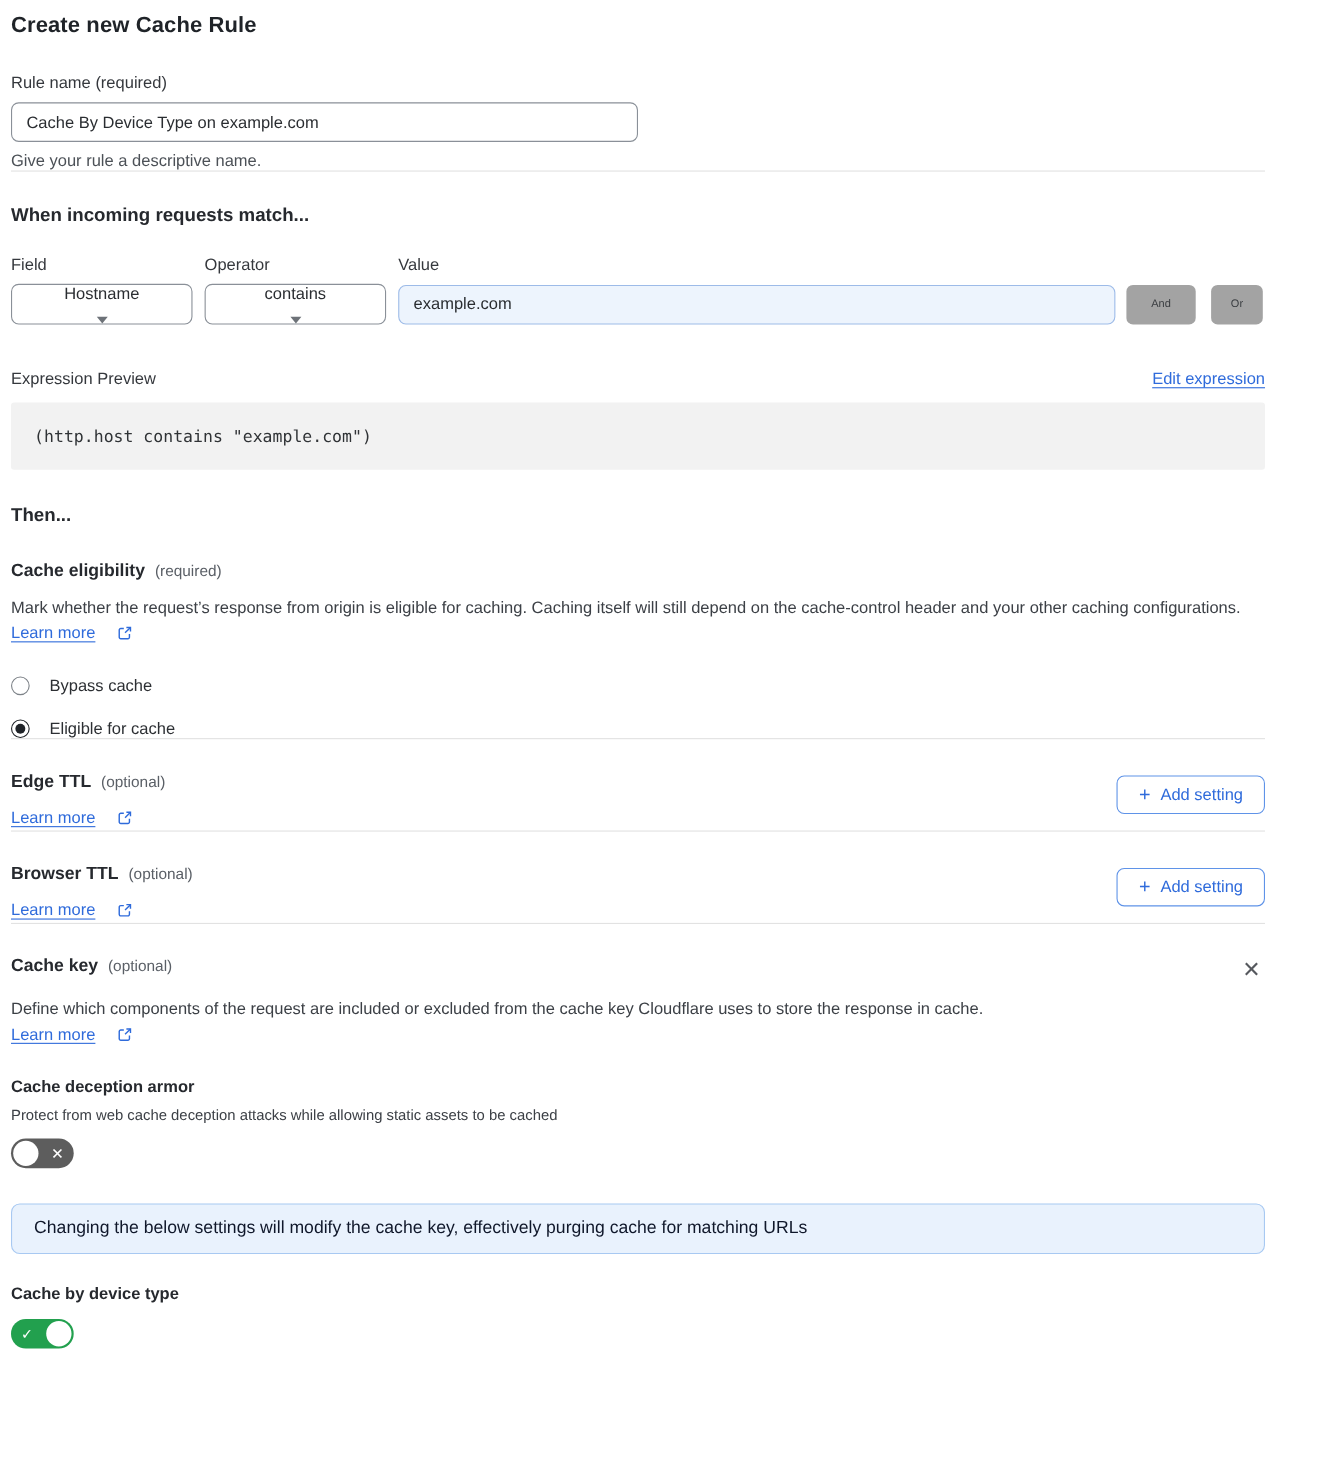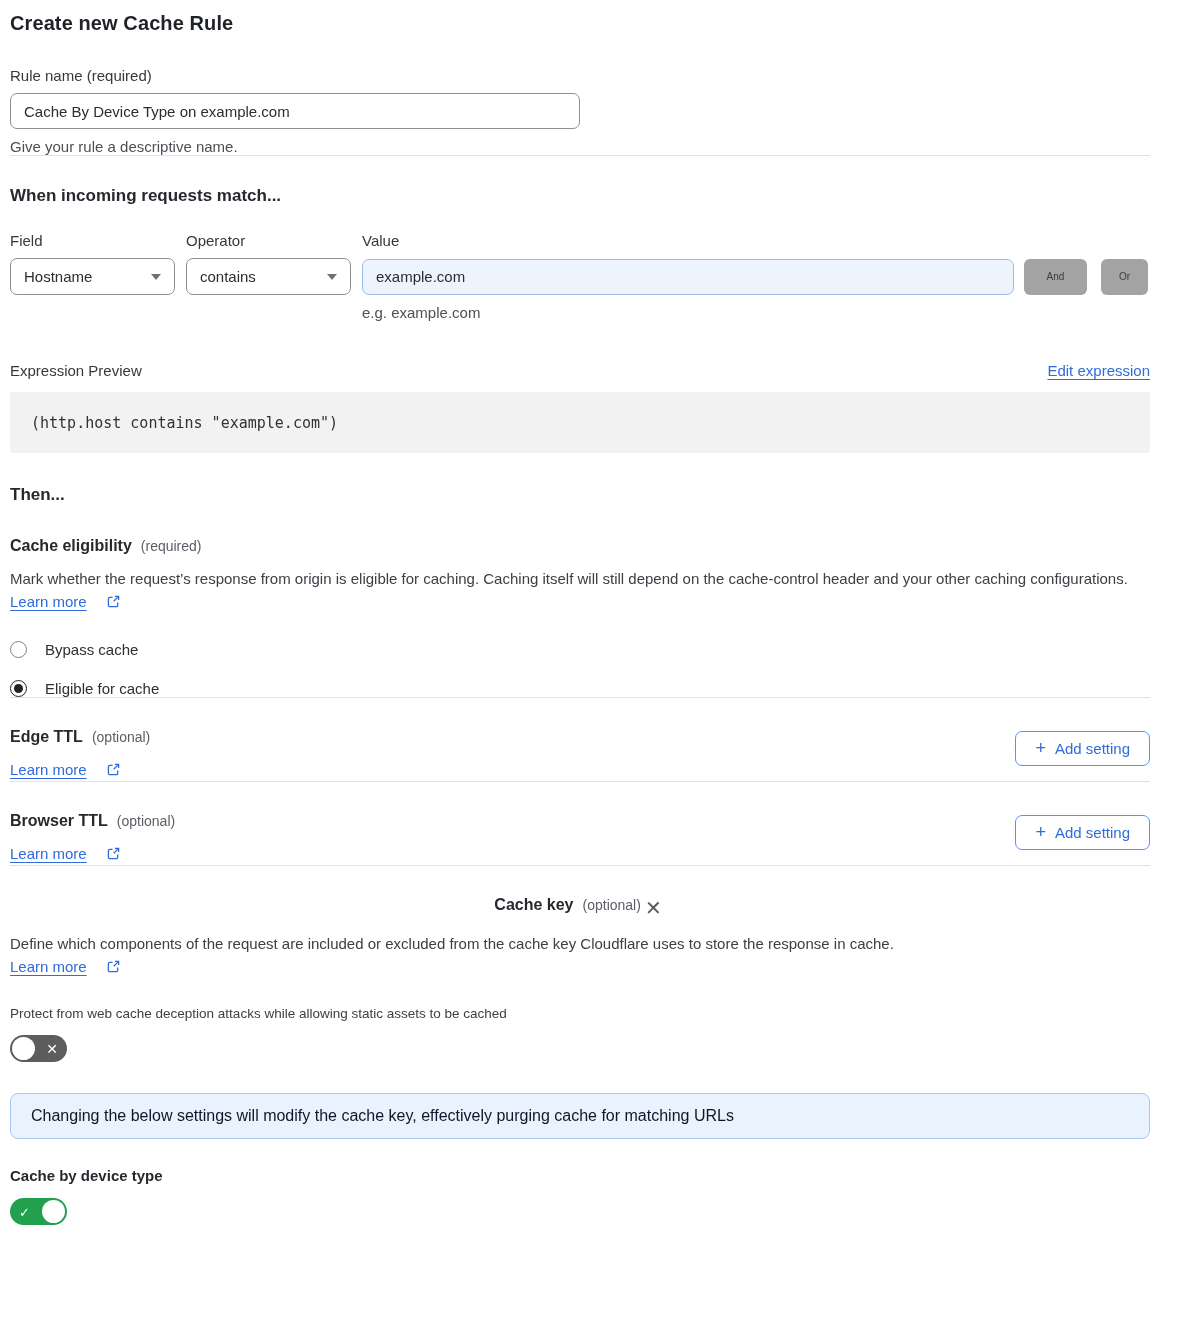--- a/index.html
+++ b/index.html
@@ -28,21 +28,21 @@
 
   .section-heading { font-size: 17px; font-weight: 700; color: #26292e; }
 
   .match-labels { display: flex; margin-top: 26px; margin-bottom: 9px; font-size: 15px; }
   .match-labels .lab-field { width: 176px; }
   .match-labels .lab-operator { width: 176px; }
   .controls-row { display: flex; align-items: center; }
   .select-box {
     width: 165px; height: 37px; border: 1px solid #8a9098; border-radius: 7px;
     background: #fff; display: flex; align-items: center; justify-content: space-between;
-    padding: 0 13px; font-size: 15px; color: #2a2d31; margin-right: 11px; cursor: pointer;
+    padding: 0 13px; font-size: 15px; color: #2a2d31; margin-right: 11px; cursor: pointer; flex-direction: column;
   }
   .chevron { width: 0; height: 0; border-left: 5px solid transparent; border-right: 5px solid transparent; border-top: 6px solid #6d7278; }
   .value-input {
     width: 652px; background: #edf4fd; border-color: #9dbbe8;
   }
   .conj-btn {
     height: 36px; background: #a3a3a3; border: none; border-radius: 6px;
     font-family: Liberation Sans, sans-serif; font-size: 10px; color: #3a3d41; cursor: pointer;
   }
   .and-btn { width: 63px; margin-left: 10px; }
@@ -84,21 +84,21 @@
   .ttl-left { max-width: 940px; }
   .add-setting-btn {
     display: inline-flex; align-items: center; gap: 9px;
     height: 35px; padding: 0 19px; background: #fff;
     border: 1px solid #5f93e8; border-radius: 7px;
     color: #2f6bdb; font-family: "Liberation Sans", sans-serif; font-size: 15px; cursor: pointer;
     margin-top: 3px;
   }
   .plus-glyph { font-size: 18px; font-weight: 400; line-height: 1; margin-top: -1px; }
 
-  .cache-key-header { display: flex; justify-content: center; align-items: flex-start; }
+  .cache-key-header { display: flex; justify-content: space-between; align-items: flex-start; }
   .close-x {
     font-size: 20px; color: #56595e; line-height: 1; cursor: pointer; padding: 2px 4px;
     background: none; border: none; font-family: "Liberation Sans", sans-serif;
   }
 
   .sub-setting-title { font-size: 15px; font-weight: 700; color: #26292e; }
   .sub-setting-desc { font-size: 13.5px; color: #3c4046; margin-top: 9px; }
 
   .toggle {
     width: 57px; height: 27px; border-radius: 14px; position: relative;
@@ -154,21 +154,20 @@
       </div>
       <div class="select-box">
         <span>contains</span>
         <span class="chevron"></span>
       </div>
       <input class="text-input value-input" type="text" value="example.com" style="">
       <button class="conj-btn and-btn">And</button>
       <button class="conj-btn or-btn">Or</button>
     </div>
 
-    <div class="eg-text">e.g. example.com</div>
   </div>
 
   <div class="expr-row">
     <div class="expr-label">Expression Preview</div>
     <a class="link">Edit expression</a>
   </div>
   <div class="code-block">
     <span>(http.host contains "example.com")</span>
   </div>
 
@@ -265,20 +264,21 @@
           <span>Learn more</span>
           <svg class="ext-icon" width="13" height="13" viewBox="0 0 14 14" fill="none" stroke="#2f6bdb" stroke-width="1.4">
             <path d="M6 2.5H3A1.5 1.5 0 0 0 1.5 4v7A1.5 1.5 0 0 0 3 12.5h7A1.5 1.5 0 0 0 11.5 11V8"></path>
             <path d="M8.5 1.5h4v4"></path>
             <path d="M12.5 1.5L7.2 6.8"></path>
           </svg>
         </a>
     </p>
 
     <div class="mt28">
+      <div class="sub-setting-title">Cache deception armor</div>
       <div class="sub-setting-desc">Protect from web cache deception attacks while allowing static assets to be cached</div>
       <button class="toggle off">
         <span class="knob"></span>
         <span class="glyph">✕</span>
       </button>
     </div>
 
     <div class="notice-banner">
       <span>Changing the below settings will modify the cache key, effectively purging cache for matching URLs</span>
     </div>

